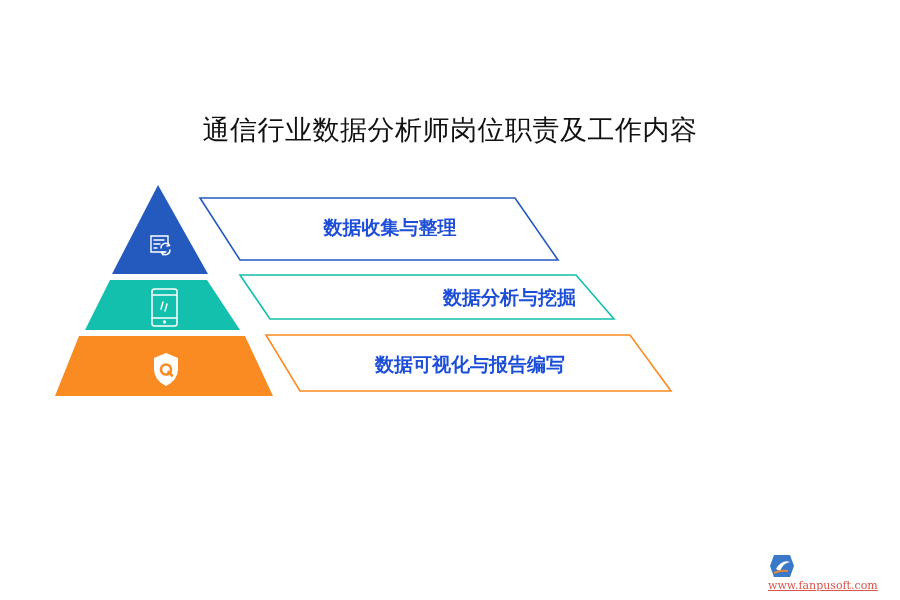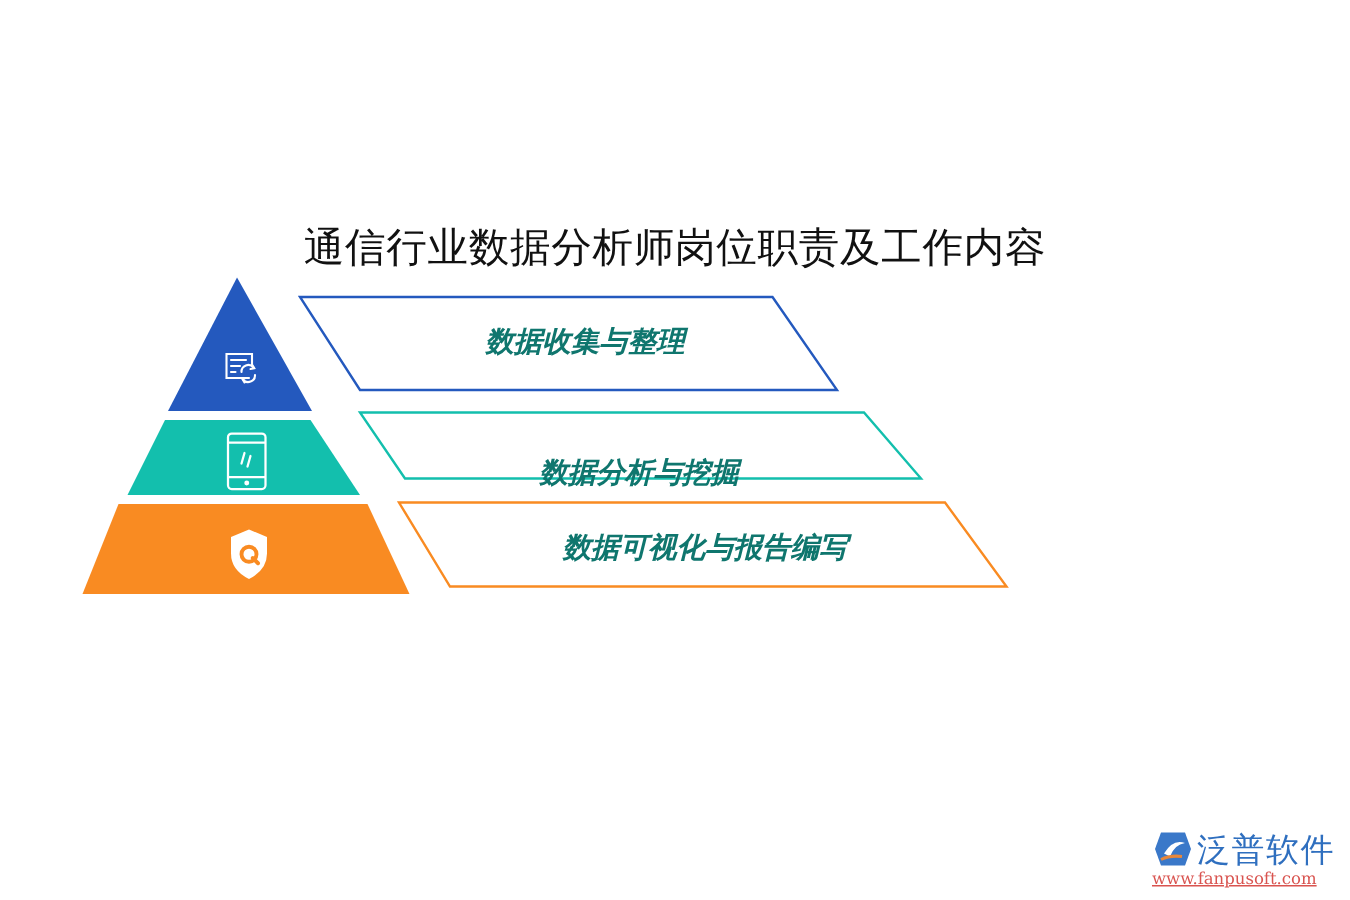--- a/index.html
+++ b/index.html
@@ -1,19 +1,19 @@
 <!DOCTYPE html>
 <html><head>
 <meta charset="utf-8">
 <style>
   html,body{margin:0;padding:0;background:#ffffff;}
   body{width:900px;height:600px;position:relative;overflow:hidden;font-family:"DejaVu Sans","Liberation Sans",sans-serif;}
-  .title{position:absolute;left:0;top:112px;width:900px;text-align:center;font-size:27px;color:#111;letter-spacing:0.5px;margin-top:35px;}
+  .title{position:absolute;left:0;top:112px;width:900px;text-align:center;font-size:27px;color:#111;letter-spacing:0.5px;}
   svg.diagram{position:absolute;left:0;top:0;}
-  .label{position:absolute;font-size:19px;font-weight:bold;color:#0f766e;text-align:center;white-space:nowrap;font-style:italic;}
+  .label{position:absolute;font-size:19px;font-weight:bold;color:#1d4ed8;text-align:center;white-space:nowrap;}
   .logo{position:absolute;left:768px;top:552px;width:128px;height:44px;}
   .logo-name{position:absolute;left:30px;top:0;font-size:22px;color:#2f6fbf;letter-spacing:1px;}
   .logo-url{position:absolute;left:0;top:27px;font-size:11px;color:#d9534f;font-family:"DejaVu Serif","Liberation Serif",serif;white-space:nowrap;text-decoration:underline;}
 </style>
 </head>
 <body>
 
 <div class="title">通信行业数据分析师岗位职责及工作内容</div>
 
 <svg class="diagram" width="900" height="600" viewBox="0 0 900 600">
@@ -47,24 +47,23 @@
     <circle cx="166" cy="369.5" r="5" fill="none" stroke="#f98b22" stroke-width="2.6"></circle>
     <line x1="168.5" y1="372" x2="172" y2="375.5" stroke="#f98b22" stroke-width="2.6" stroke-linecap="round"></line>
   </g>
 
   <polygon points="200,198 515,198 558,260 240,260" fill="#ffffff" stroke="#2459be" stroke-width="1.6"></polygon>
   <polygon points="240,275 576,275 614,319 270,319" fill="#ffffff" stroke="#13bfad" stroke-width="1.6"></polygon>
   <polygon points="266,335 630,335 671,391 300,391" fill="#ffffff" stroke="#f98b22" stroke-width="1.6"></polygon>
 </svg>
 
 <div class="label" style="left:240px;top:215px;width:300px;">数据收集与整理</div>
-<div class="label" style="left:276px;top:302px;width:300px;">数据分析与挖掘</div>
+<div class="label" style="left:276px;top:285px;width:300px;text-align:right;">数据分析与挖掘</div>
 <div class="label" style="left:310px;top:352px;width:320px;">数据可视化与报告编写</div>
 
 <div class="logo">
   <svg width="28" height="26" viewBox="0 0 28 26" style="position:absolute;left:0;top:1px;">
     <path d="M6,2 L22,2 L26,13 L22,24 L6,24 L2,13 Z" fill="#3a78c9"></path>
     <path d="M8,16 Q14,6 22,9 Q15,10 12,18 Z" fill="#ffffff"></path>
     <path d="M6,20 Q12,17 20,18" stroke="#e8873a" stroke-width="2" fill="none"></path>
   </svg>
-  <span class="logo-name">泛普软件</span>
   <span class="logo-url">www.fanpusoft.com</span>
 </div>
 
 </body></html>

